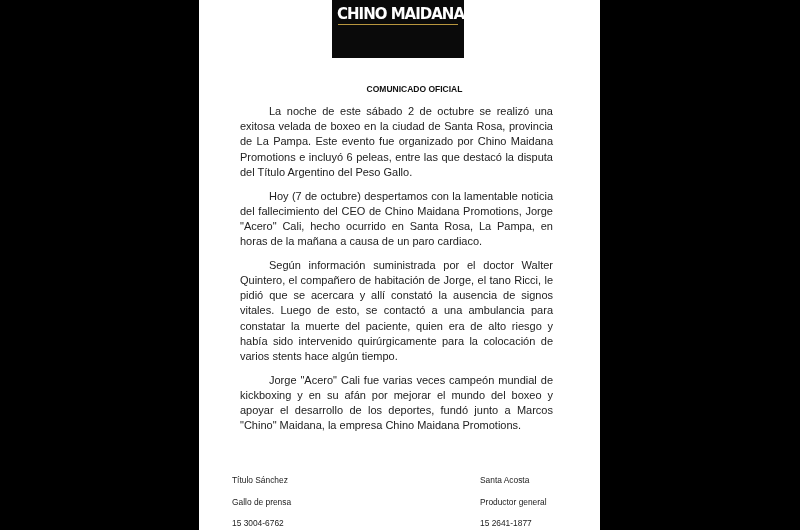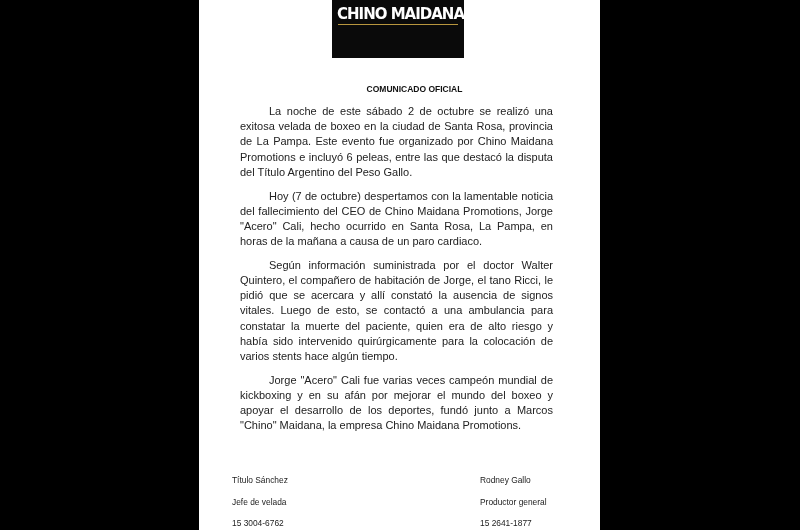--- a/index.html
+++ b/index.html
@@ -49,22 +49,22 @@
 
   <div class="body-text">
     <p>La noche de este sábado 2 de octubre se realizó una exitosa velada de boxeo en la ciudad de Santa Rosa, provincia de La Pampa. Este evento fue organizado por Chino Maidana Promotions e incluyó 6 peleas, entre las que destacó la disputa del Título Argentino del Peso Gallo.</p>
     <p>Hoy (7 de octubre) despertamos con la lamentable noticia del fallecimiento del CEO de Chino Maidana Promotions, Jorge "Acero" Cali, hecho ocurrido en Santa Rosa, La Pampa, en horas de la mañana a causa de un paro cardiaco.</p>
     <p>Según información suministrada por el doctor Walter Quintero, el compañero de habitación de Jorge, el tano Ricci, le pidió que se acercara y allí constató la ausencia de signos vitales. Luego de esto, se contactó a una ambulancia para constatar la muerte del paciente, quien era de alto riesgo y había sido intervenido quirúrgicamente para la colocación de varios stents hace algún tiempo.</p>
     <p>Jorge "Acero" Cali fue varias veces campeón mundial de kickboxing y en su afán por mejorar el mundo del boxeo y apoyar el desarrollo de los deportes, fundó junto a Marcos "Chino" Maidana, la empresa Chino Maidana Promotions.</p>
   </div>
 
   <div class="sig left">
     <div>Título Sánchez</div>
-    <div>Jefe de velada</div>
+    <div>Gallo de prensa</div>
     <div>15 3004-6762</div>
   </div>
 
   <div class="sig right">
-    <div>Rodney Gallo</div>
+    <div>Santa Acosta</div>
     <div>Productor general</div>
     <div>15 2641-1877</div>
   </div>
 </div>
 
 </body></html>

